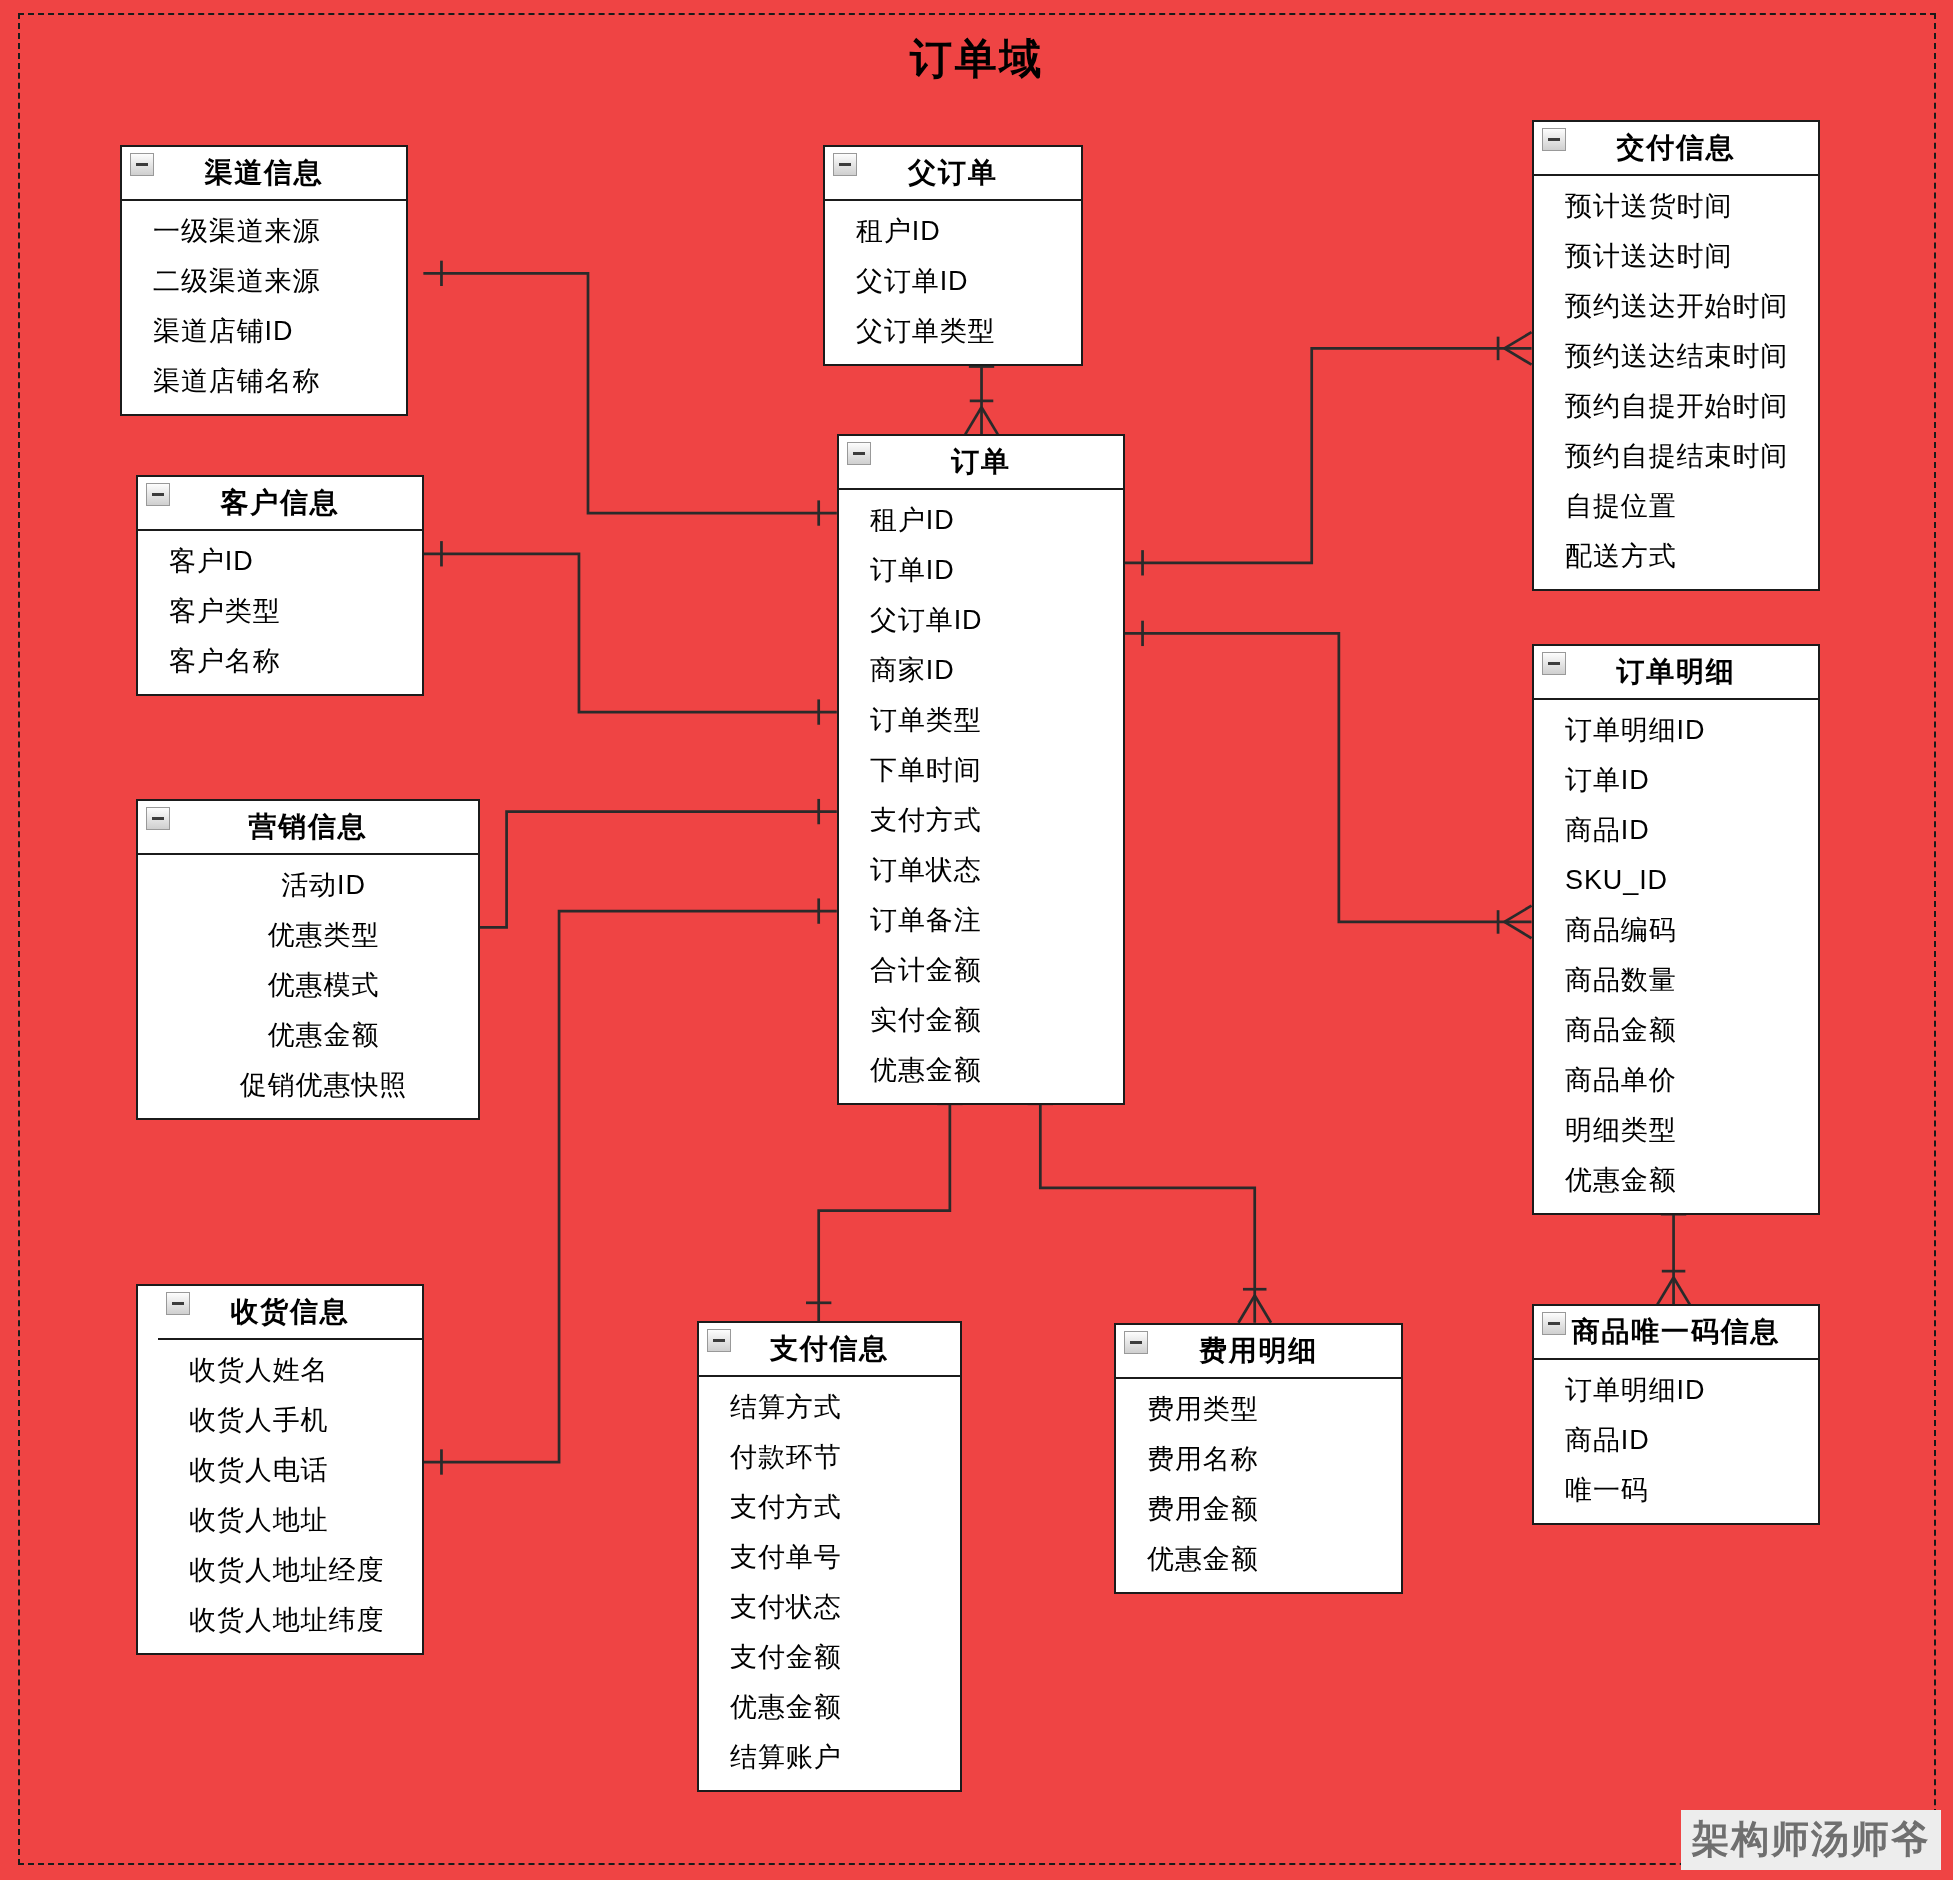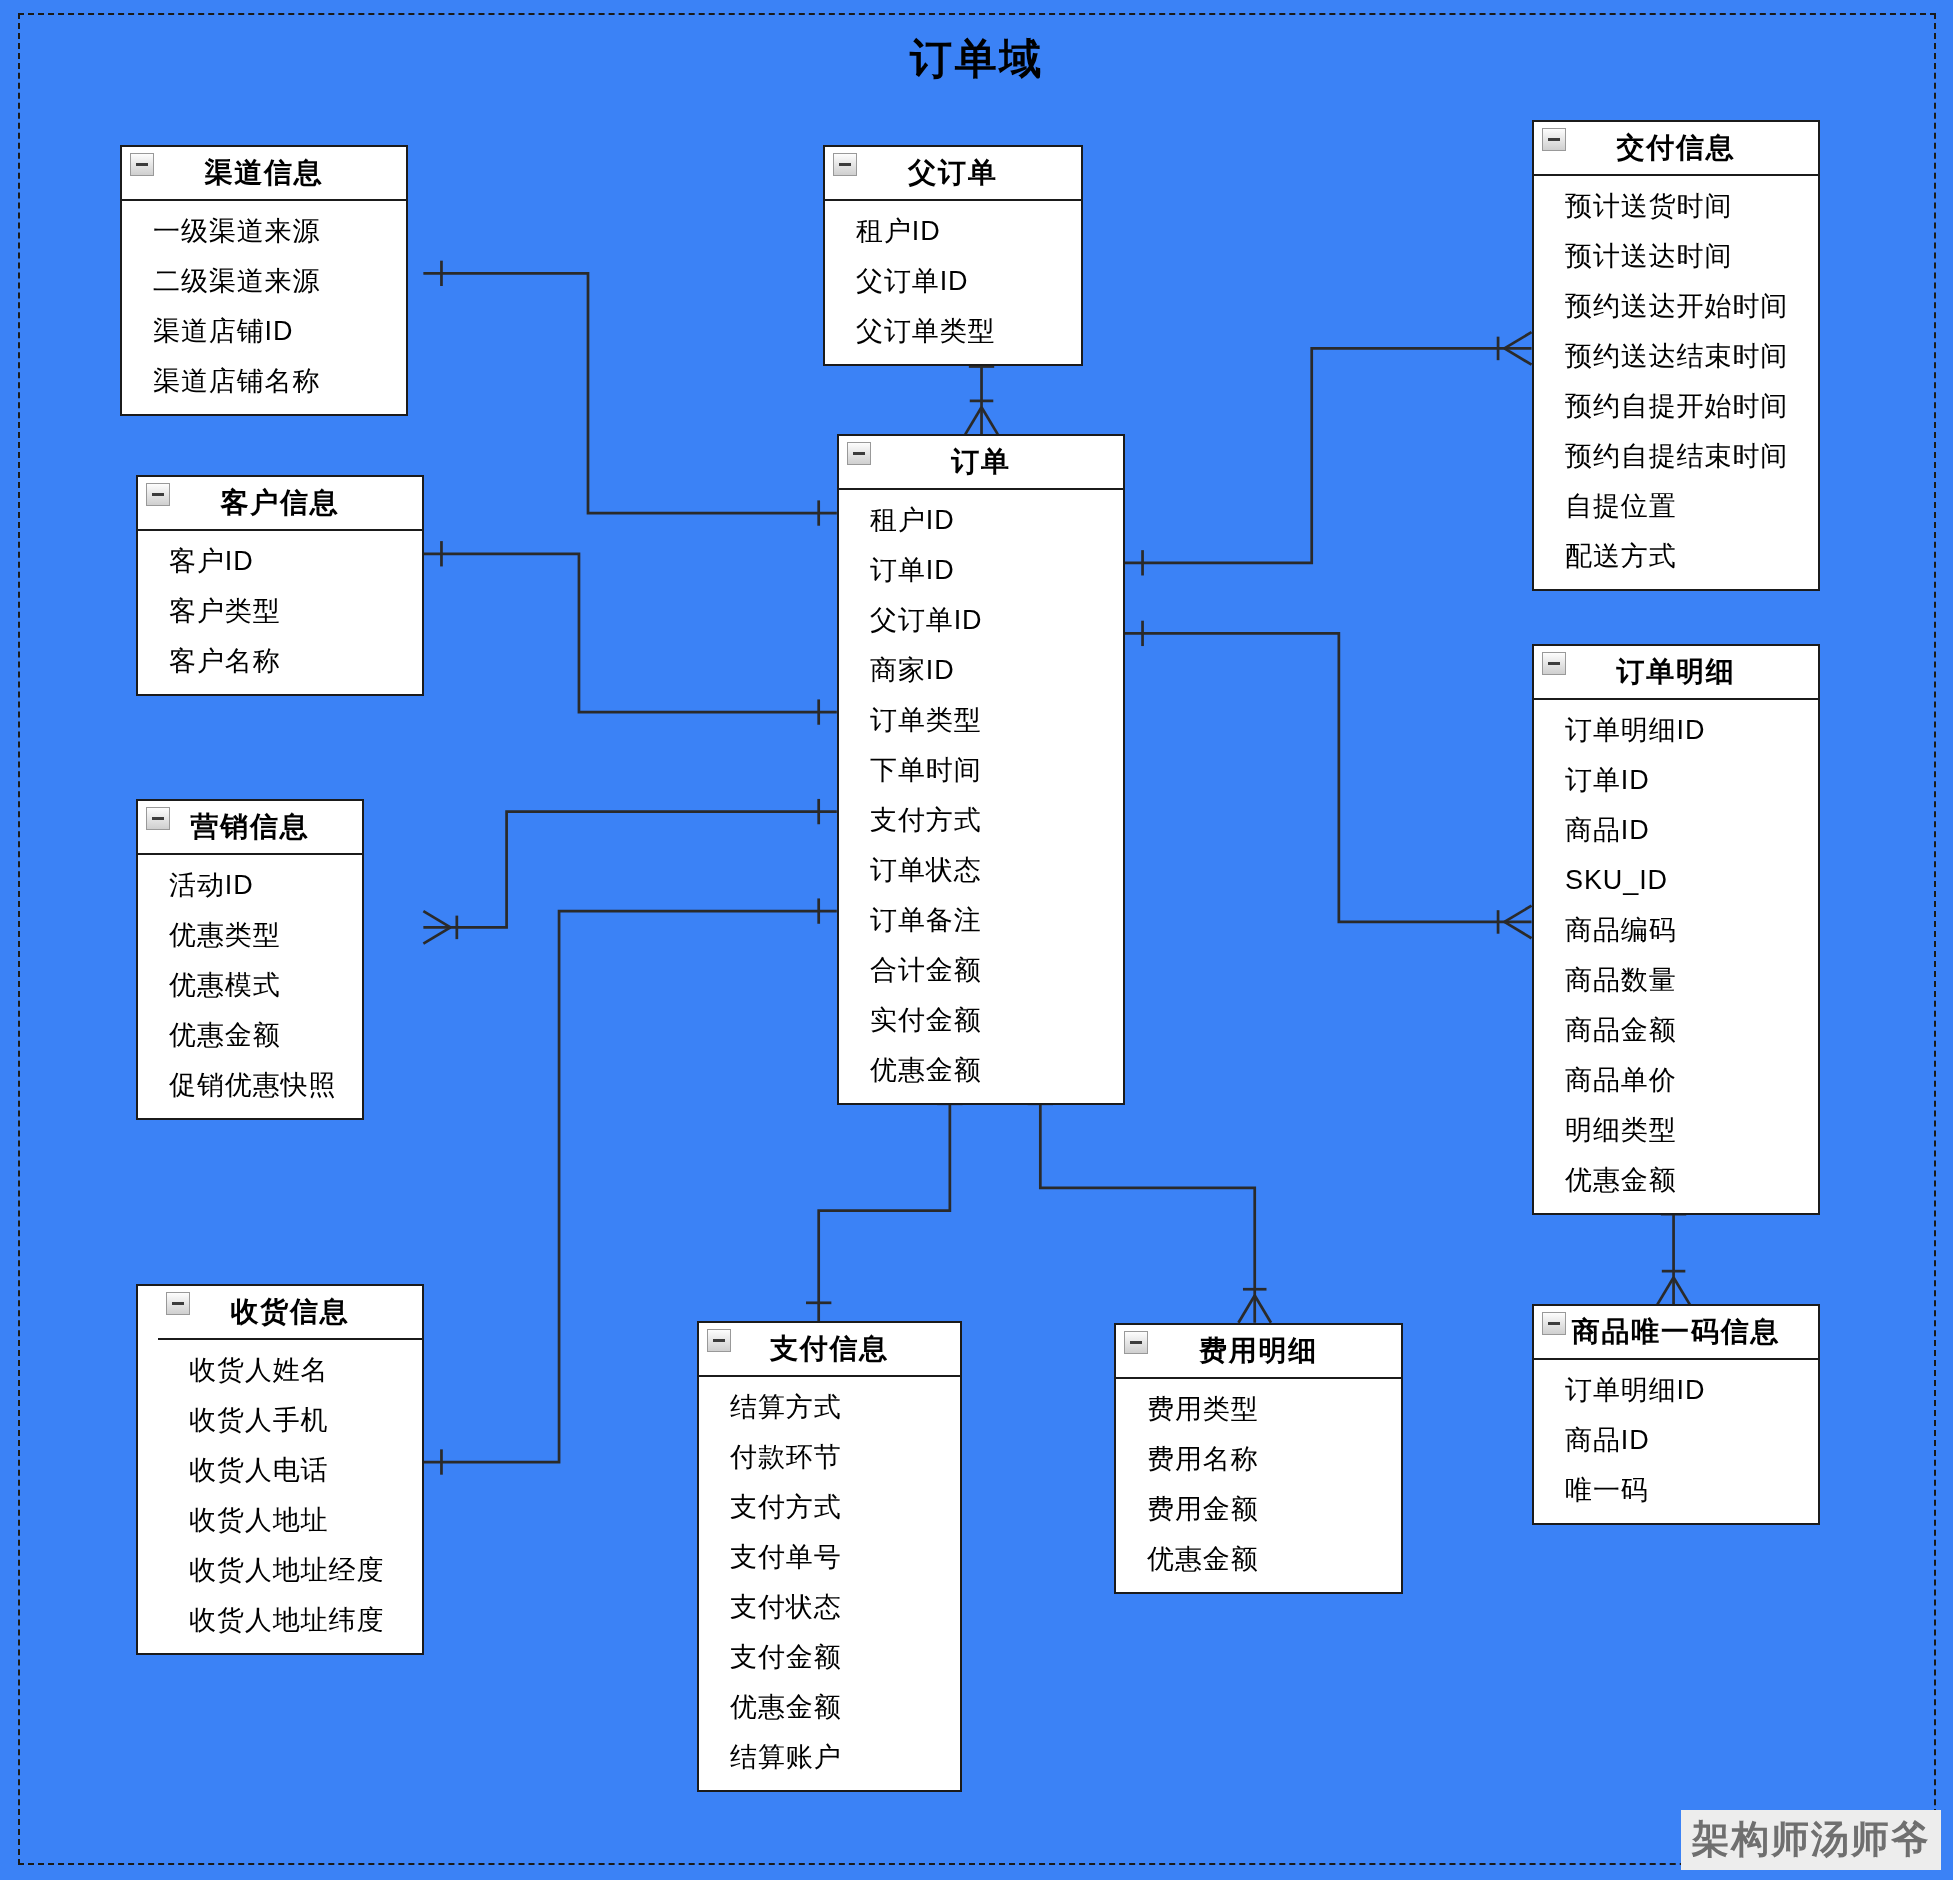--- a/index.html
+++ b/index.html
@@ -1,17 +1,17 @@
 <!DOCTYPE html>
 <html style="font-size:14.5px"><head>
 <meta charset="utf-8">
 <style>
   html,body{margin:0;padding:0;background:#ffffff;}
   body{width:1954px;height:1881px;font-family:"Liberation Sans","DejaVu Sans",sans-serif;}
-  #canvas{position:relative;width:1954px;height:1881px;background:#3b82f6;overflow:hidden;}
+  #canvas{position:relative;width:1954px;height:1881px;background:#ef4444;overflow:hidden;}
   .frame{position:absolute;left:18px;top:12.7px;right:18px;bottom:16.3px;border:2.7px dashed #1a1a1a;pointer-events:none;z-index:0;}
   .page-title{position:absolute;top:31px;left:0;width:100%;text-align:center;font-size:42px;font-weight:bold;color:#000;letter-spacing:2.7px;z-index:3;}
   #wires{position:absolute;left:0;top:0;z-index:1;}
   .entity{position:absolute;background:#fff;border:2.7px solid #1b1b1b;box-sizing:border-box;z-index:2;}
   .ehead{position:relative;height:52px;border-bottom:2.7px solid #1b1b1b;display:flex;align-items:center;justify-content:center;background:#fff;}
   .collapse{position:absolute;left:8.1px;top:6.3px;width:24.4px;height:22.6px;border:1.8px solid #999;background:linear-gradient(#fdfdfd,#cfcfcf);box-sizing:border-box;display:flex;align-items:center;justify-content:center;}
   .collapse::after{content:"";width:11.8px;height:3.6px;background:#3c3c3c;}
   .etitle{font-size:28px;font-weight:bold;color:#000;letter-spacing:1.8px;}
   .ebody{padding:5.4px 0 7.2px 0;}
   .efield{height:50px;line-height:50px;padding-left:31px;font-size:27px;color:#000;white-space:nowrap;letter-spacing:0.9px;}
@@ -84,21 +84,21 @@
       <div class="ehead">
         <span class="collapse"></span>
         <span class="etitle">客户信息</span>
       </div>
       <div class="ebody">
         <div class="efield">客户ID</div>
         <div class="efield">客户类型</div>
         <div class="efield">客户名称</div>
       </div>
     </div>
-    <div class="entity" style="left: 136px; top: 799px; width: 228px;">
+    <div class="entity" style="left: 136px; top: 799px; width: 344px; text-align: center;">
       <div class="ehead">
         <span class="collapse"></span>
         <span class="etitle">营销信息</span>
       </div>
       <div class="ebody">
         <div class="efield">活动ID</div>
         <div class="efield">优惠类型</div>
         <div class="efield">优惠模式</div>
         <div class="efield">优惠金额</div>
         <div class="efield">促销优惠快照</div>

